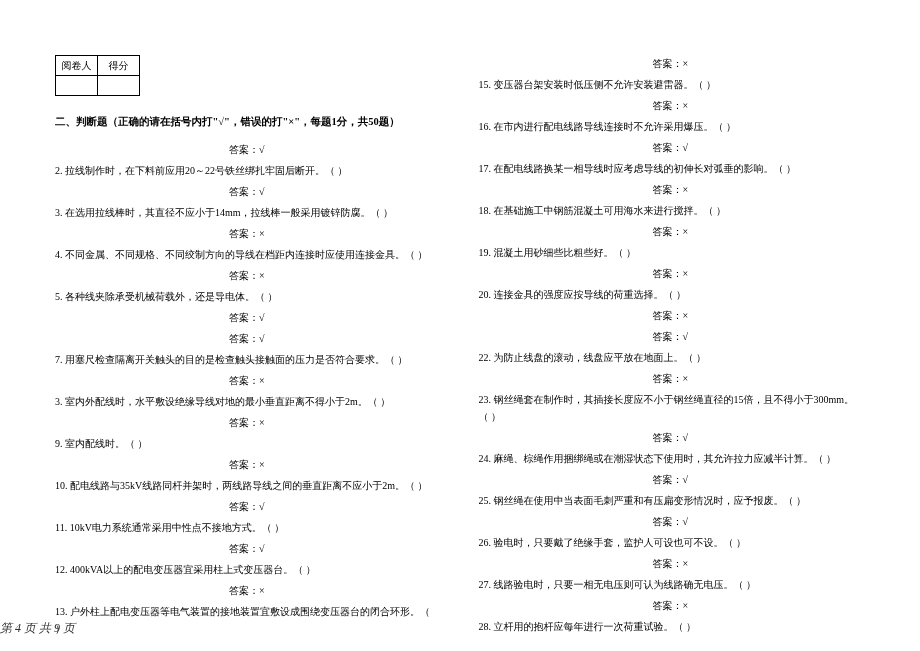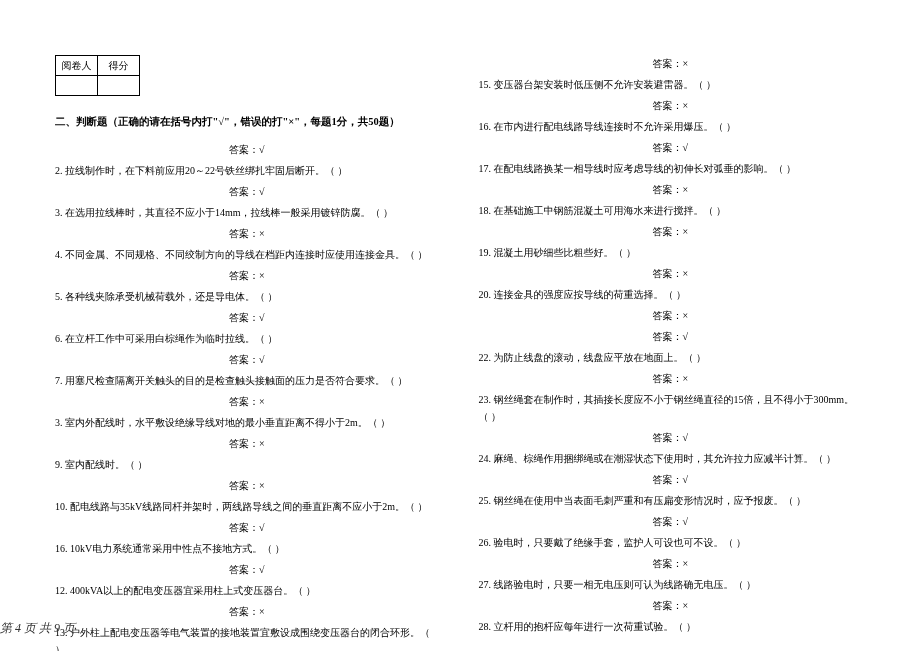--- a/index.html
+++ b/index.html
@@ -96,31 +96,30 @@
     <div id="left-questions">
         <div class="answer">答案：√</div>
         <div class="question">2. 拉线制作时，在下料前应用20～22号铁丝绑扎牢固后断开。（    ）</div>
         <div class="answer">答案：√</div>
         <div class="question">3. 在选用拉线棒时，其直径不应小于14mm，拉线棒一般采用镀锌防腐。（    ）</div>
         <div class="answer">答案：×</div>
         <div class="question">4. 不同金属、不同规格、不同绞制方向的导线在档距内连接时应使用连接金具。（    ）</div>
         <div class="answer">答案：×</div>
         <div class="question">5. 各种线夹除承受机械荷载外，还是导电体。（    ）</div>
         <div class="answer">答案：√</div>
-        <div class="question">6. 在立杆工作中可采用白棕绳作为临时拉线。（    ）</div>
         <div class="answer">答案：√</div>
         <div class="question">7. 用塞尺检查隔离开关触头的目的是检查触头接触面的压力是否符合要求。（    ）</div>
         <div class="answer">答案：×</div>
         <div class="question">3. 室内外配线时，水平敷设绝缘导线对地的最小垂直距离不得小于2m。（    ）</div>
         <div class="answer">答案：×</div>
         <div class="question">9. 室内配线时。（   ）</div>
         <div class="answer">答案：×</div>
         <div class="question">10. 配电线路与35kV线路同杆并架时，两线路导线之间的垂直距离不应小于2m。（    ）</div>
         <div class="answer">答案：√</div>
-        <div class="question">16. 10kV电力系统通常采用中性点不接地方式。（    ）</div>
+        <div class="question">11. 10kV电力系统通常采用中性点不接地方式。（    ）</div>
         <div class="answer">答案：√</div>
         <div class="question">12. 400kVA以上的配电变压器宜采用柱上式变压器台。（    ）</div>
         <div class="answer">答案：×</div>
         <div class="question">13. 户外柱上配电变压器等电气装置的接地装置宜敷设成围绕变压器台的闭合环形。（  ）</div>
       </div>
   </div>
 
   <div class="column column-right">
     <div id="right-questions">
         <div class="answer">答案：×</div>

